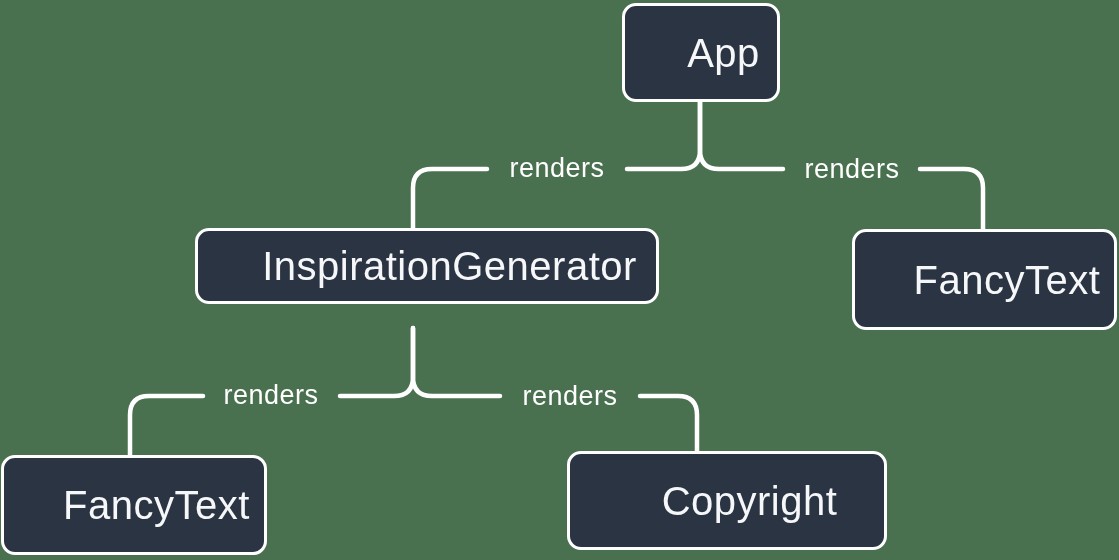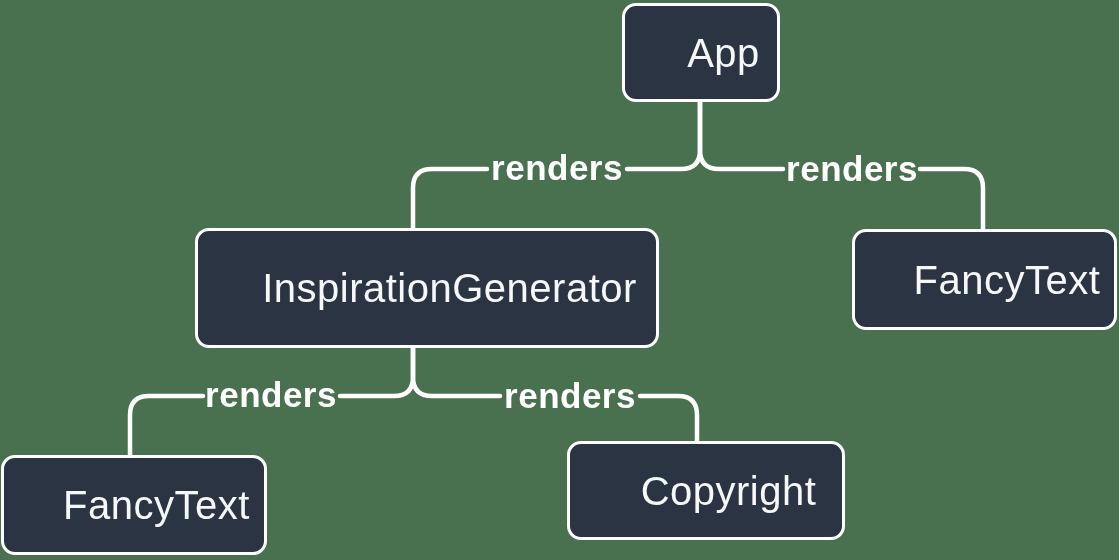--- a/index.html
+++ b/index.html
@@ -48,22 +48,22 @@
     font-size: 40px;
     line-height: 1;
     letter-spacing: 0.5px;
     white-space: nowrap;
     padding-left: 45px;
   }
   .edge-label {
     position: absolute;
     transform: translate(-50%, -50%);
     color: var(--edge-label-text);
-    font-size: 35px;
-    font-weight: bold;
+    font-size: 27px;
+    font-weight: normal;
     letter-spacing: 0.5px;
     white-space: nowrap;
   }
 </style>
 </head>
 <body>
 
 <div class="canvas">
 
   <svg class="edges" viewBox="0 0 1119 560" aria-hidden="true">
@@ -86,33 +86,33 @@
     <g>
       <path d="M413,328 L413,377 Q413,396 432,396 L500,396"></path>
       <path d="M640,396 L678,396 Q697,396 697,415 L697,455"></path>
     </g>
   </svg>
 
   <div class="node" style="left:622px; top:3px; width:158px; height:99px;">
     <span>App</span>
   </div>
 
-  <div class="node" style="left:195px; top:228px; width:464px; height:120px;align-items:center;">
+  <div class="node" style="left:195px; top:228px; width:464px; height:76px;align-items:center;">
     <span>InspirationGenerator</span>
   </div>
 
   <div class="node" style="left:852px; top:229px; width:265px; height:101px;">
     <span>FancyText</span>
   </div>
 
   <div class="node" style="left:1px; top:455px; width:266px; height:100px;">
     <span>FancyText</span>
   </div>
 
-  <div class="node" style="left:567px; top:441px; width:278px; height:99px;justify-content:center;">
+  <div class="node" style="left:567px; top:451px; width:320px; height:99px;justify-content:center;">
     <span>Copyright</span>
   </div>
 
   <div class="edge-label" style="left:557px; top:168px;">renders</div>
 
   <div class="edge-label" style="left:852px; top:169px;">renders</div>
 
   <div class="edge-label" style="left:271px; top:395px;">renders</div>
 
   <div class="edge-label" style="left:570px; top:396px;">renders</div>

